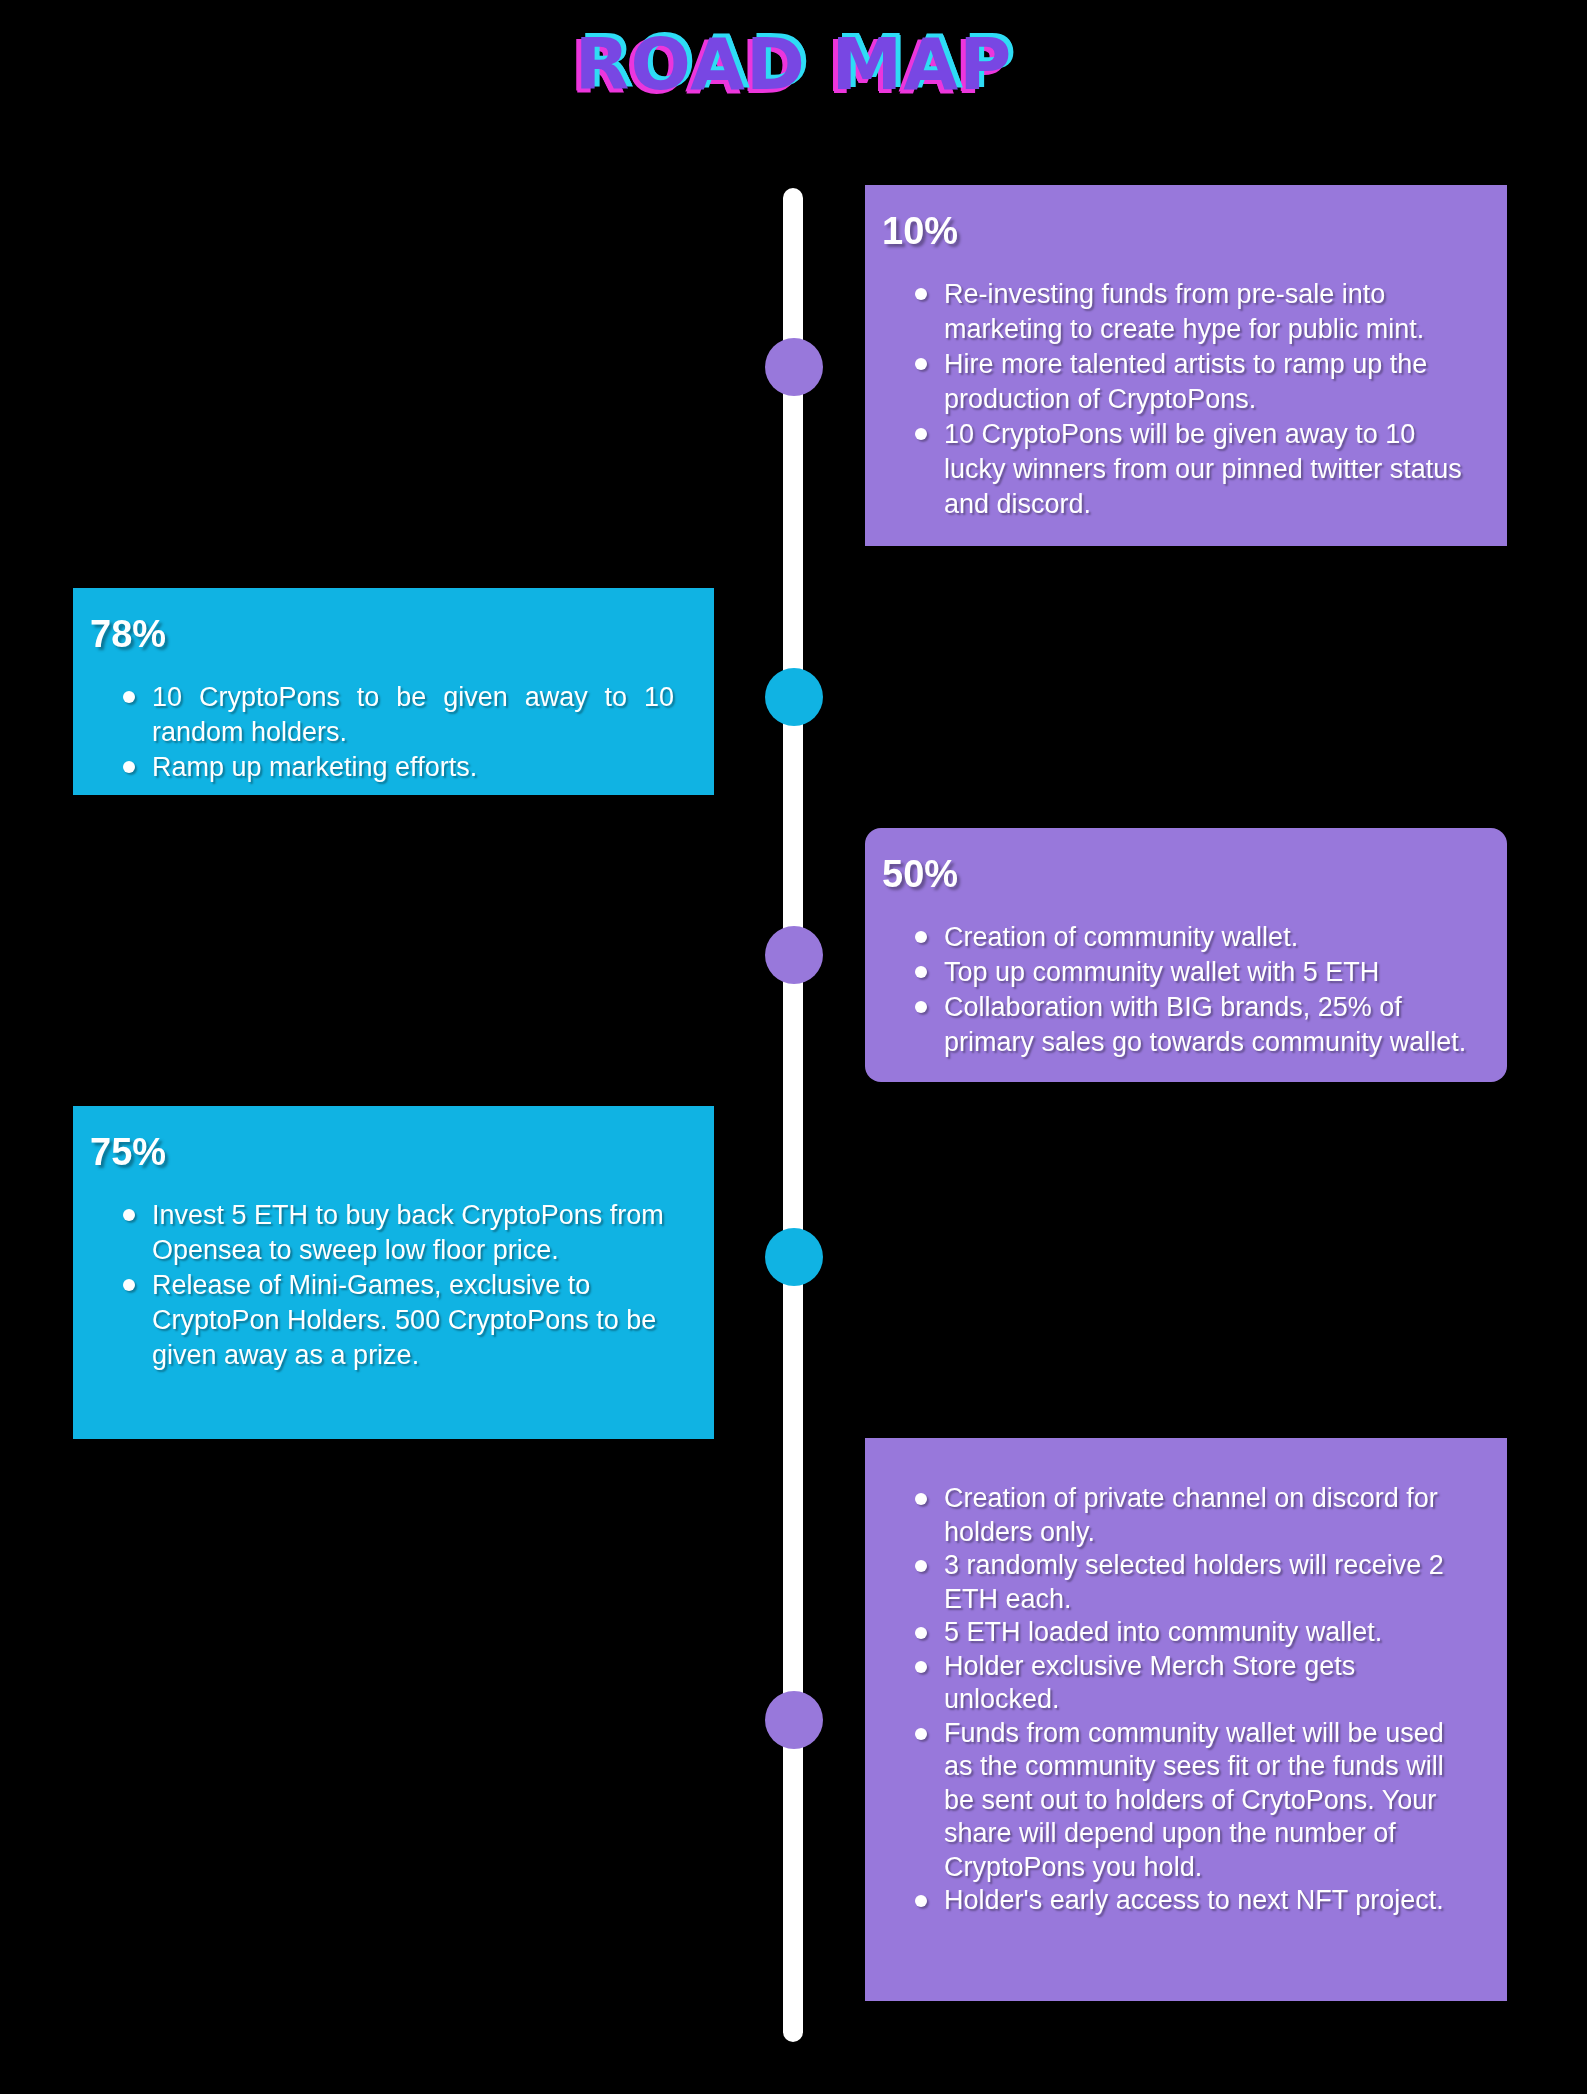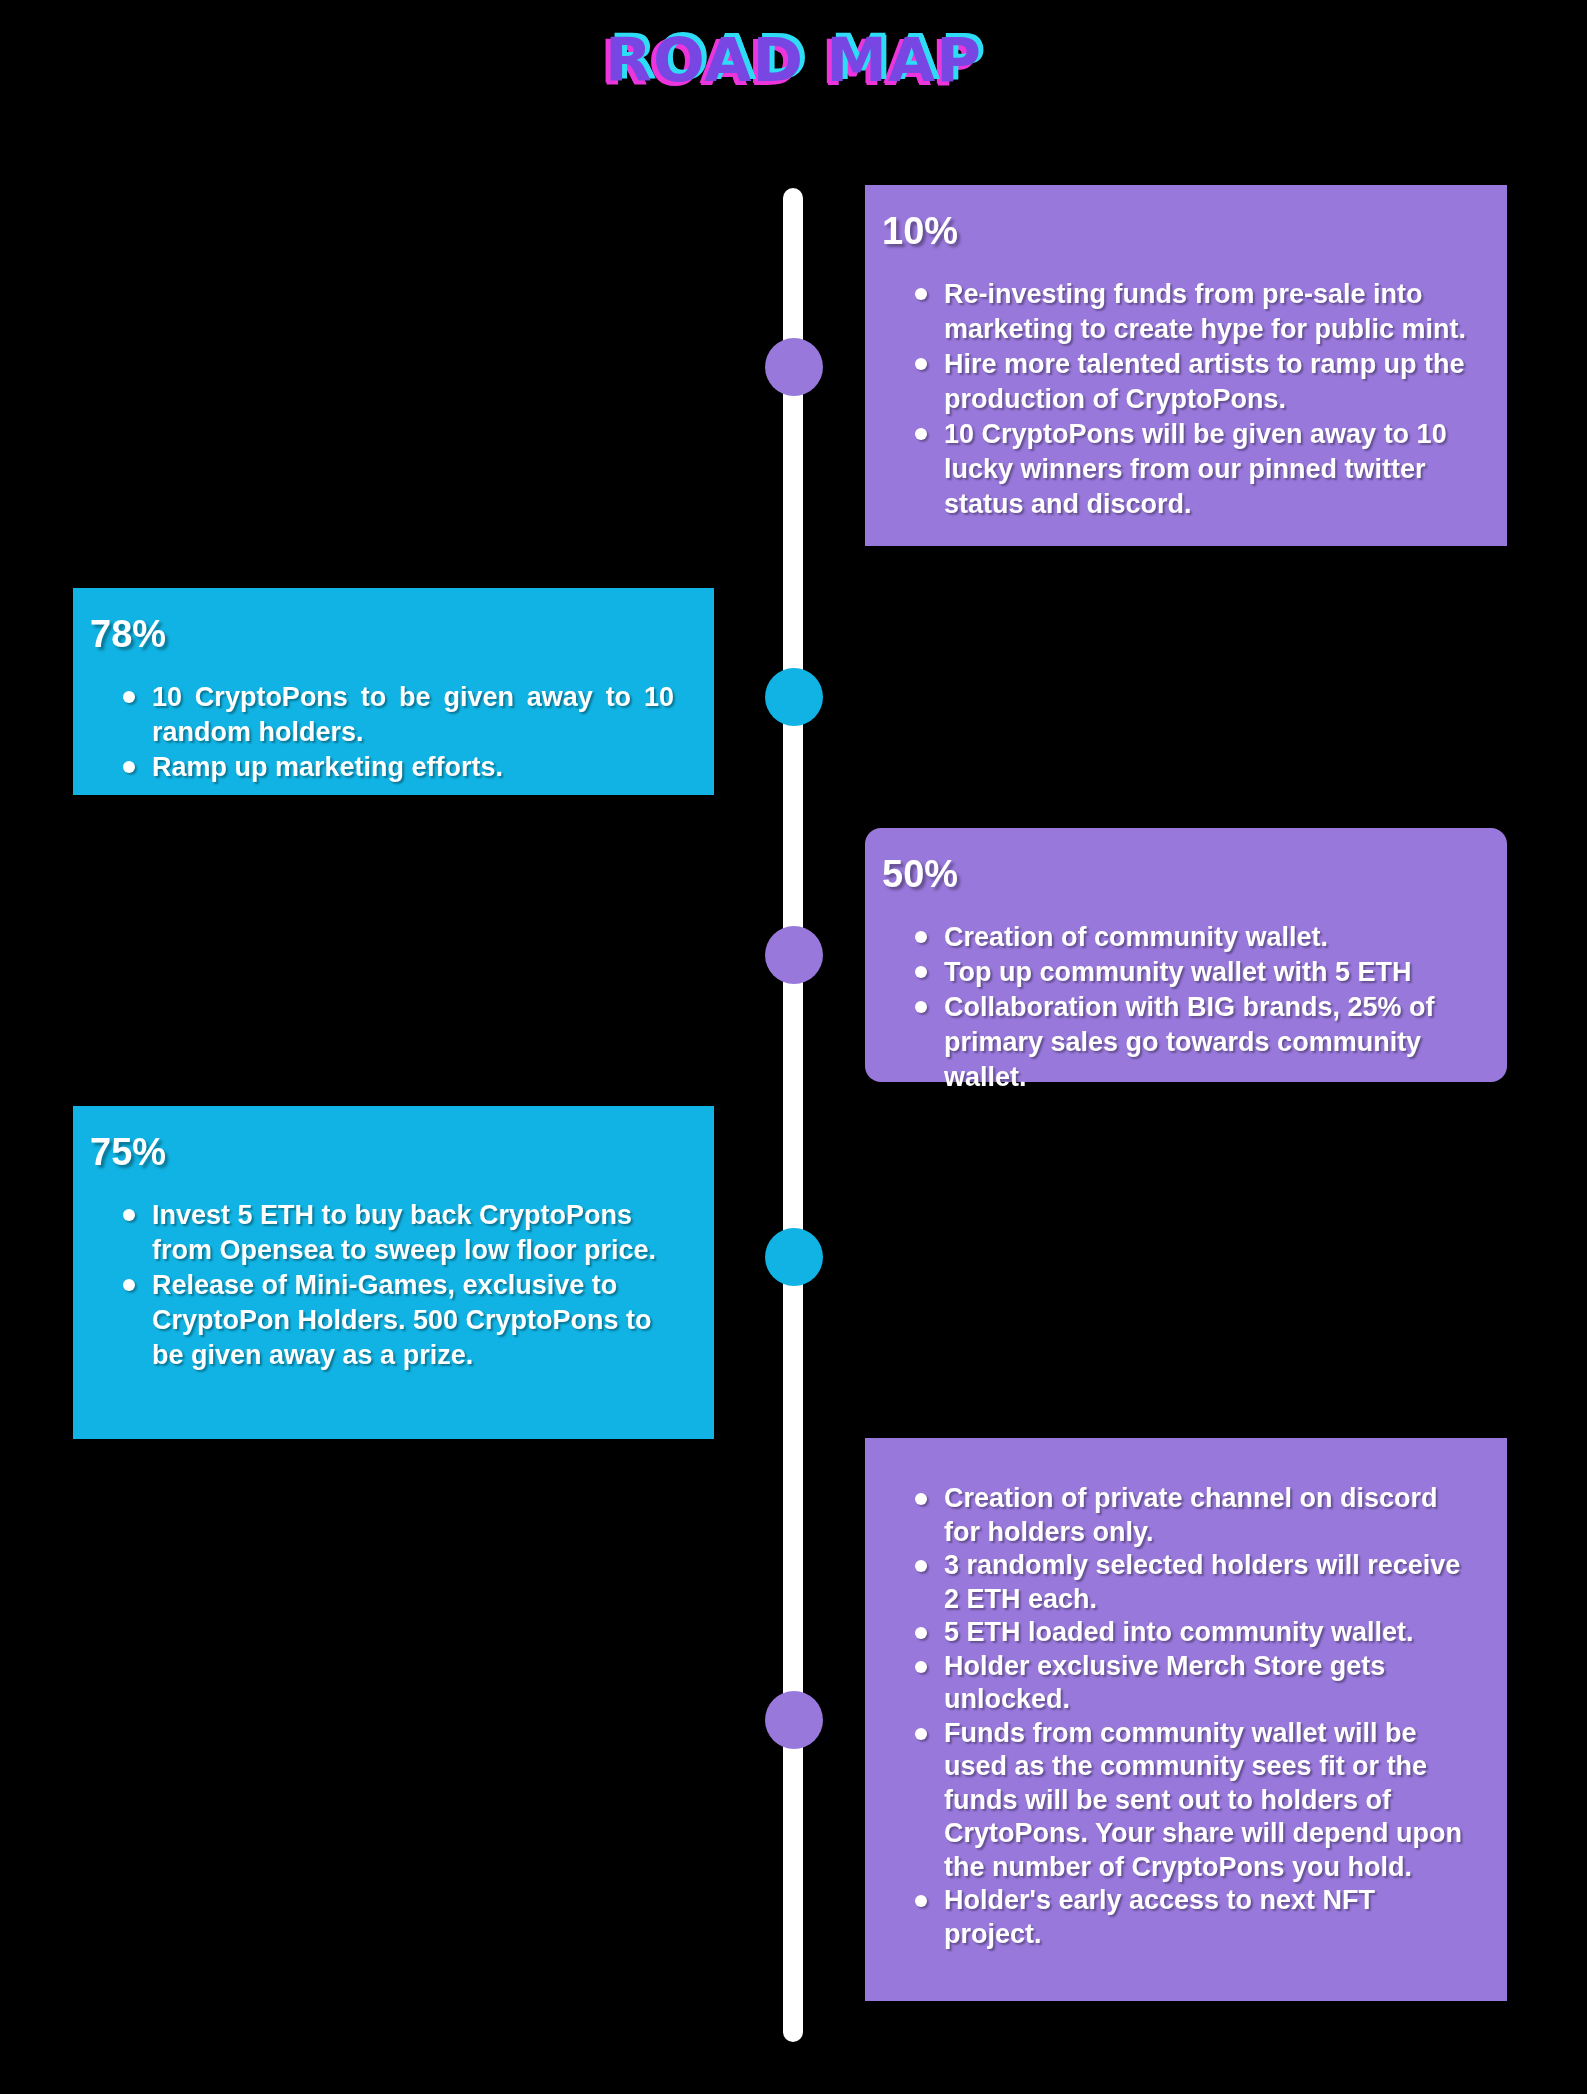--- a/index.html
+++ b/index.html
@@ -11,21 +11,21 @@
     font-family:"Liberation Sans", sans-serif;
   }
   
   .title{
     position:absolute;
     left:0; right:0; top:28px;
     margin:0;
     text-align:center;
     font-family:"DejaVu Sans", sans-serif;
     font-weight:bold;
-    font-size:61px;
+    font-size:71px;
     line-height:1.05;
     letter-spacing:1px;
     color:var(--title-fill,#7847E3);
     text-shadow:
       4px -4px 0 var(--title-cyan,#2EDCF5),
       5px -2px 0 var(--title-cyan,#2EDCF5),
       -4px 4px 0 var(--title-magenta,#EC36DC),
       -5px 2px 0 var(--title-magenta,#EC36DC);
   }
   
@@ -59,21 +59,21 @@
   }
   .items{
     list-style:none;
     margin:24px 0 0 0;
     padding:0 0 0 28px;
   }
   .items li{
     position:relative;
     padding-left:34px;
     font-size:27px;
-    font-weight:bold;
+    font-weight:normal;
     line-height:35px;
     text-shadow:2px 2px 2px rgba(0,0,0,0.35);
   }
   .items li .bullet{
     position:absolute;
     left:5px; top:11px;
     width:12px;height:12px;
     border-radius:50%;
     background:#fff;
     box-shadow:2px 2px 2px rgba(0,0,0,0.3);

